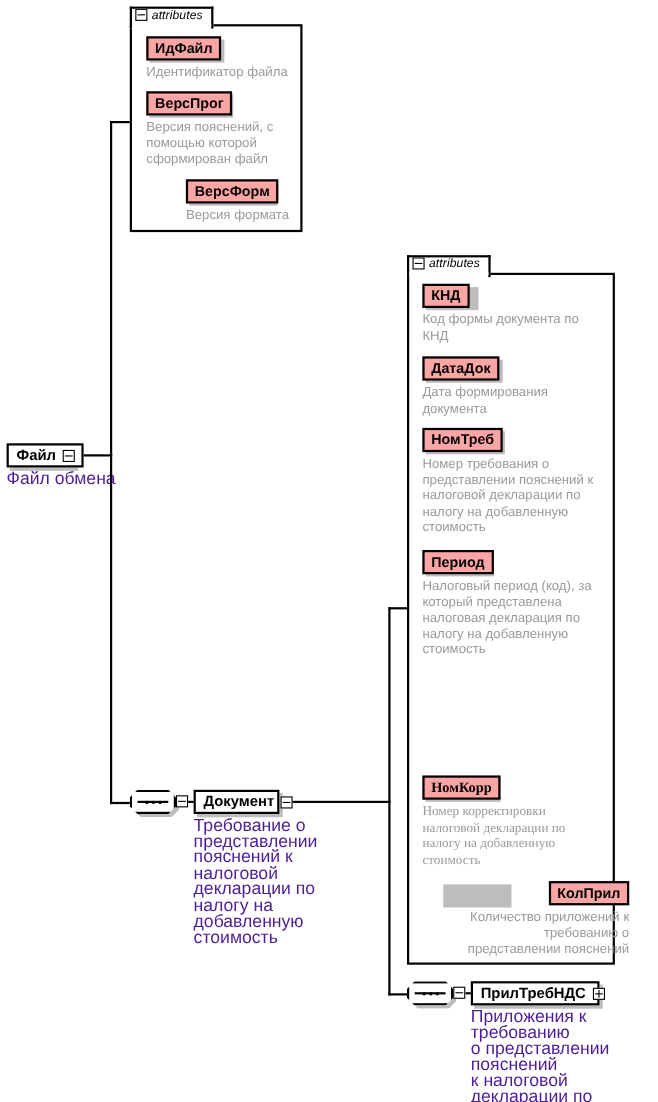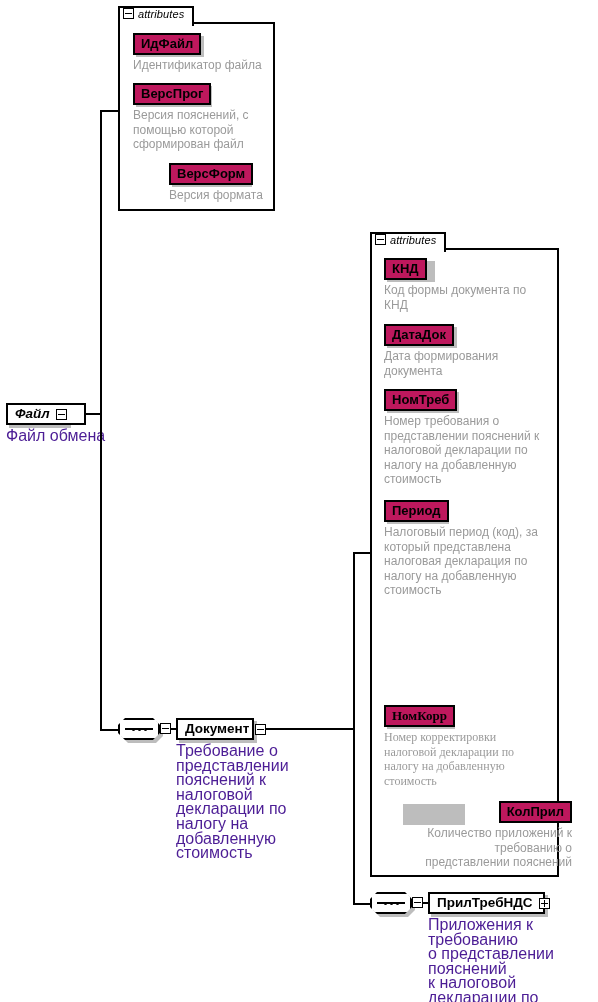--- a/index.html
+++ b/index.html
@@ -65,21 +65,21 @@
     content:"";position:absolute;
     top:1px;bottom:1px;left:4px;width:1px;background:#000000;
   }
 
   
   .attr-item{position:absolute;}
   .namebox{
     position:relative;
     display:inline-block;
     border:2px solid #000000;
-    background:#be185d;
+    background:#fca5a5;
     font-weight:bold;
     font-size:13px;
     color:#000000;
     padding:1px 6px 2px 6px;
     line-height:15px;
     white-space:nowrap;
     box-sizing:border-box;
     z-index:2;
   }
   .shadow{
@@ -163,21 +163,21 @@
     content:"";position:absolute;left:1px;right:1px;top:4px;height:1px;background:#000000;
   }
 </style>
 </head>
 <body>
 
 <div id="canvas">
 
   <div class="el-node" style="left:6px;top:403px;">
     <div class="shadow" style="left:3px;top:3px;width:62px;height:22px;"></div>
-    <div class="el-box" style="width:80px;font-style:italic;">
+    <div class="el-box" style="width:70px;">
       <span class="el-label">Файл</span>
       <span class="pm"></span>
     </div>
     <div class="el-doc" style="width:120px;">Файл обмена</div>
   </div>
 
   <div class="line hline" style="left:68px;top:413px;width:34px;"></div>
 
   <div class="line vline" style="left:100px;top:110px;height:621px;"></div>
 

